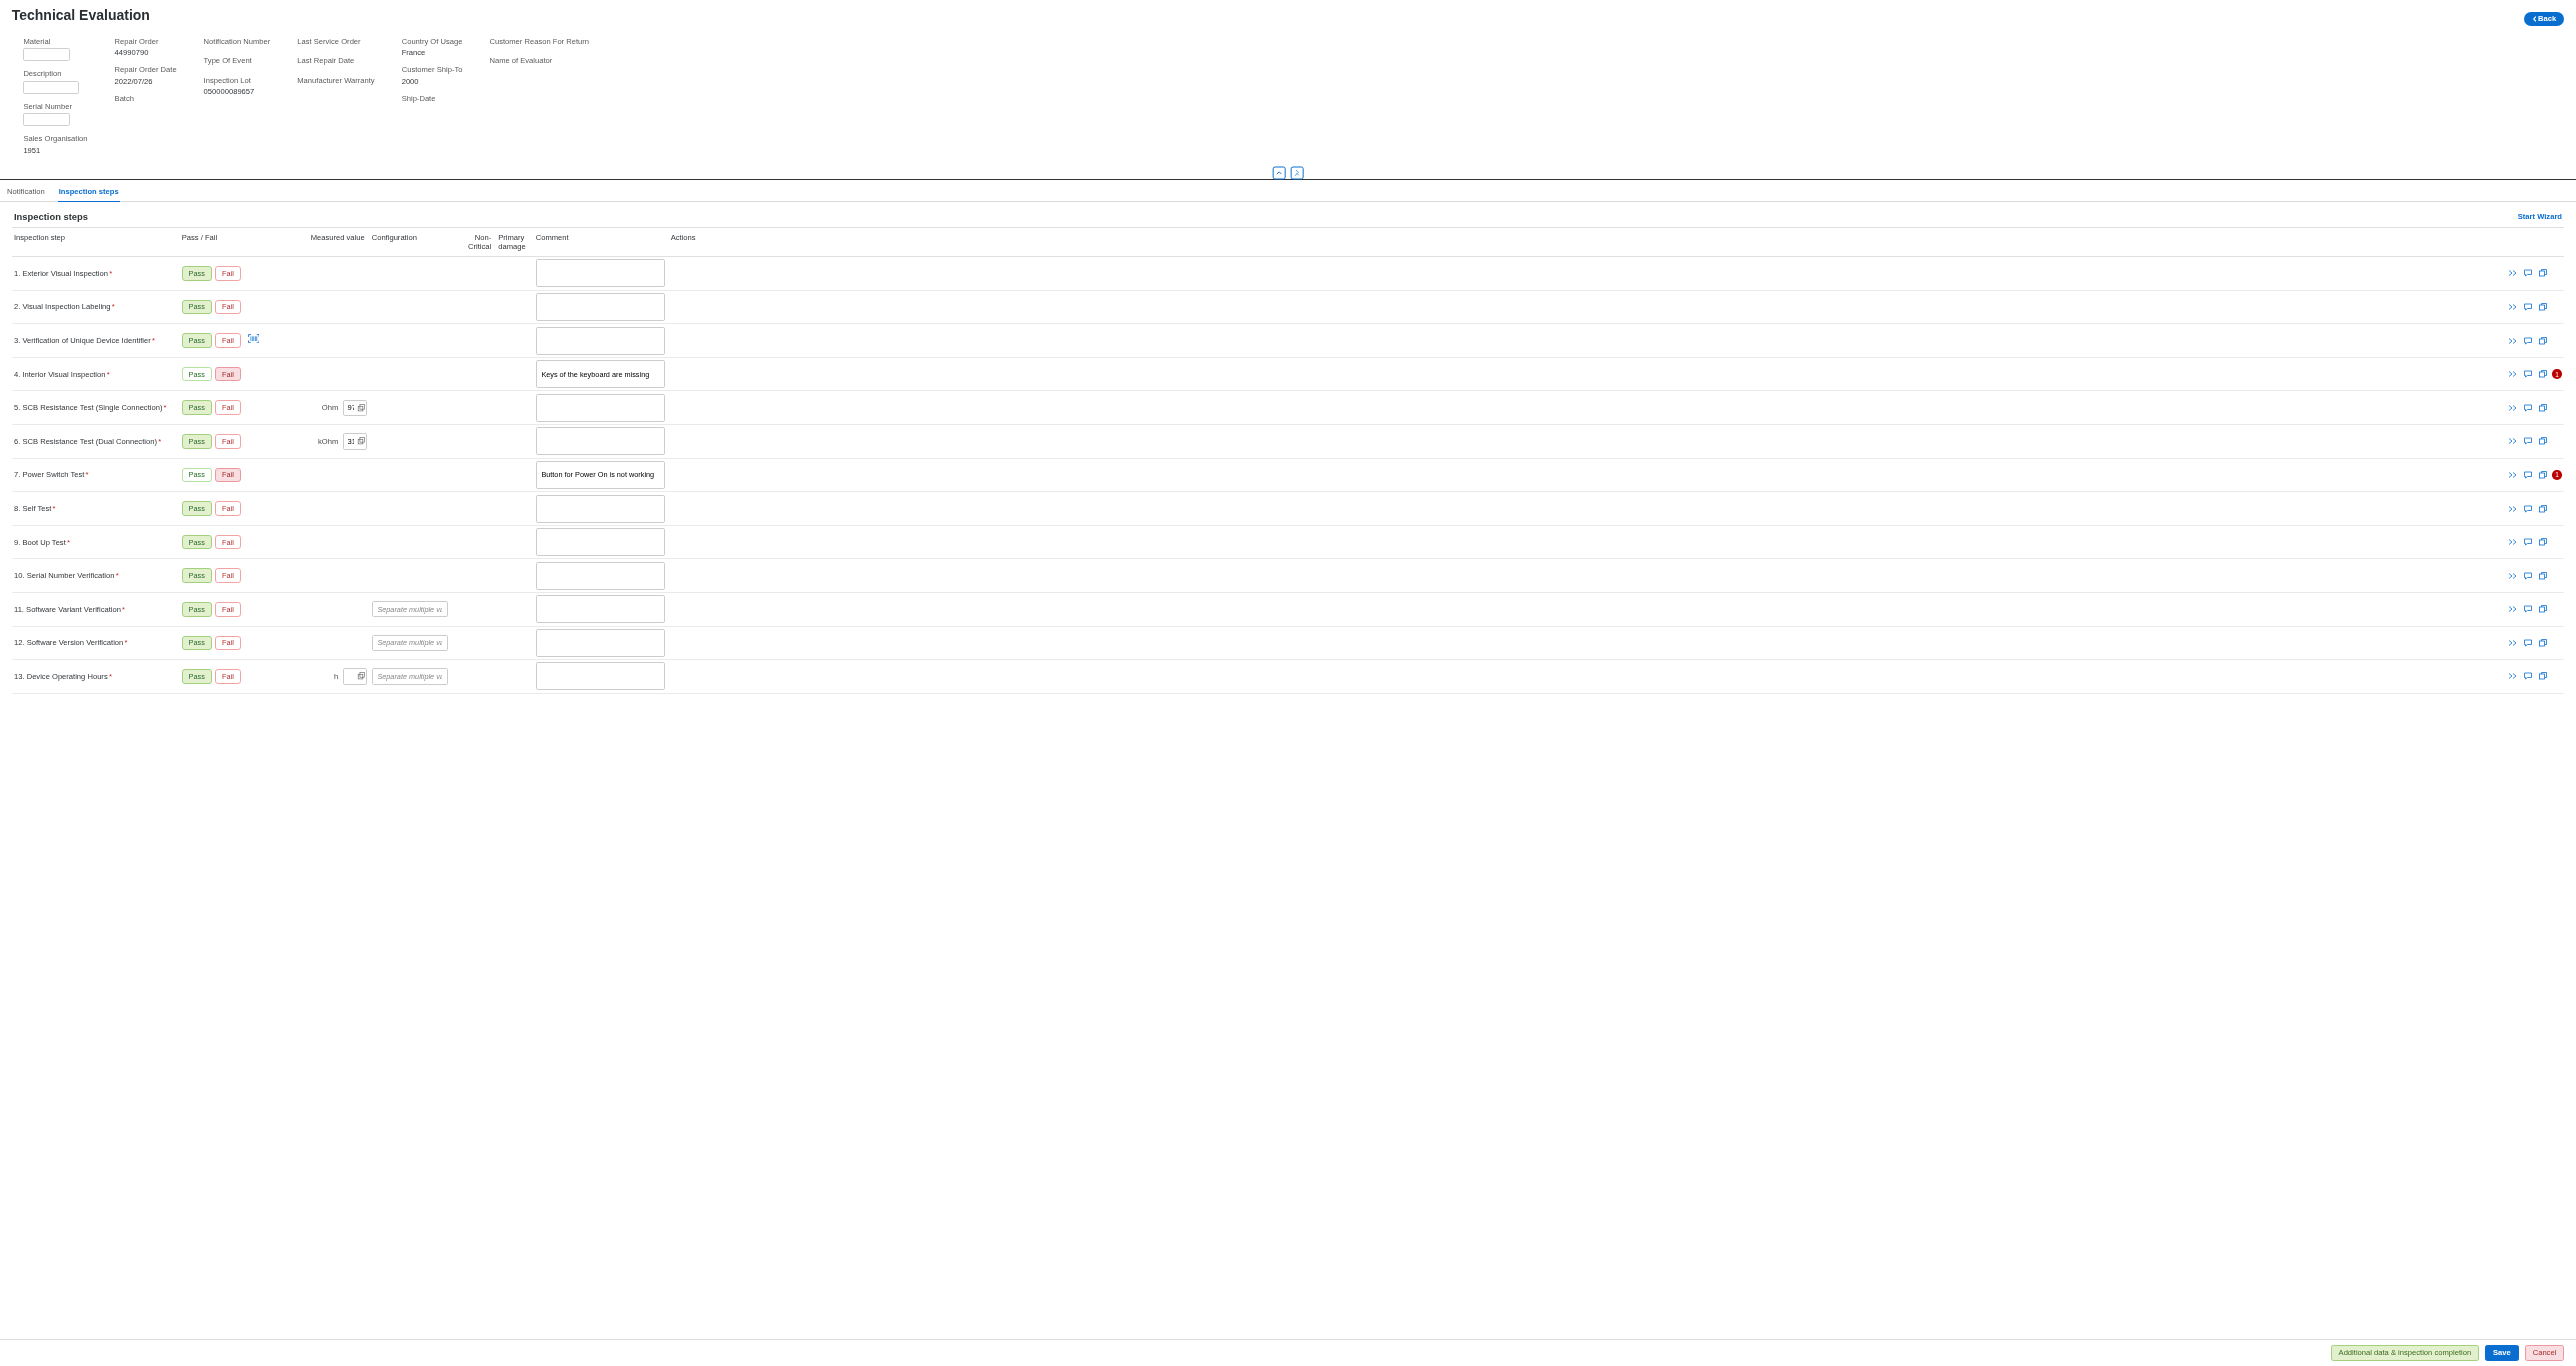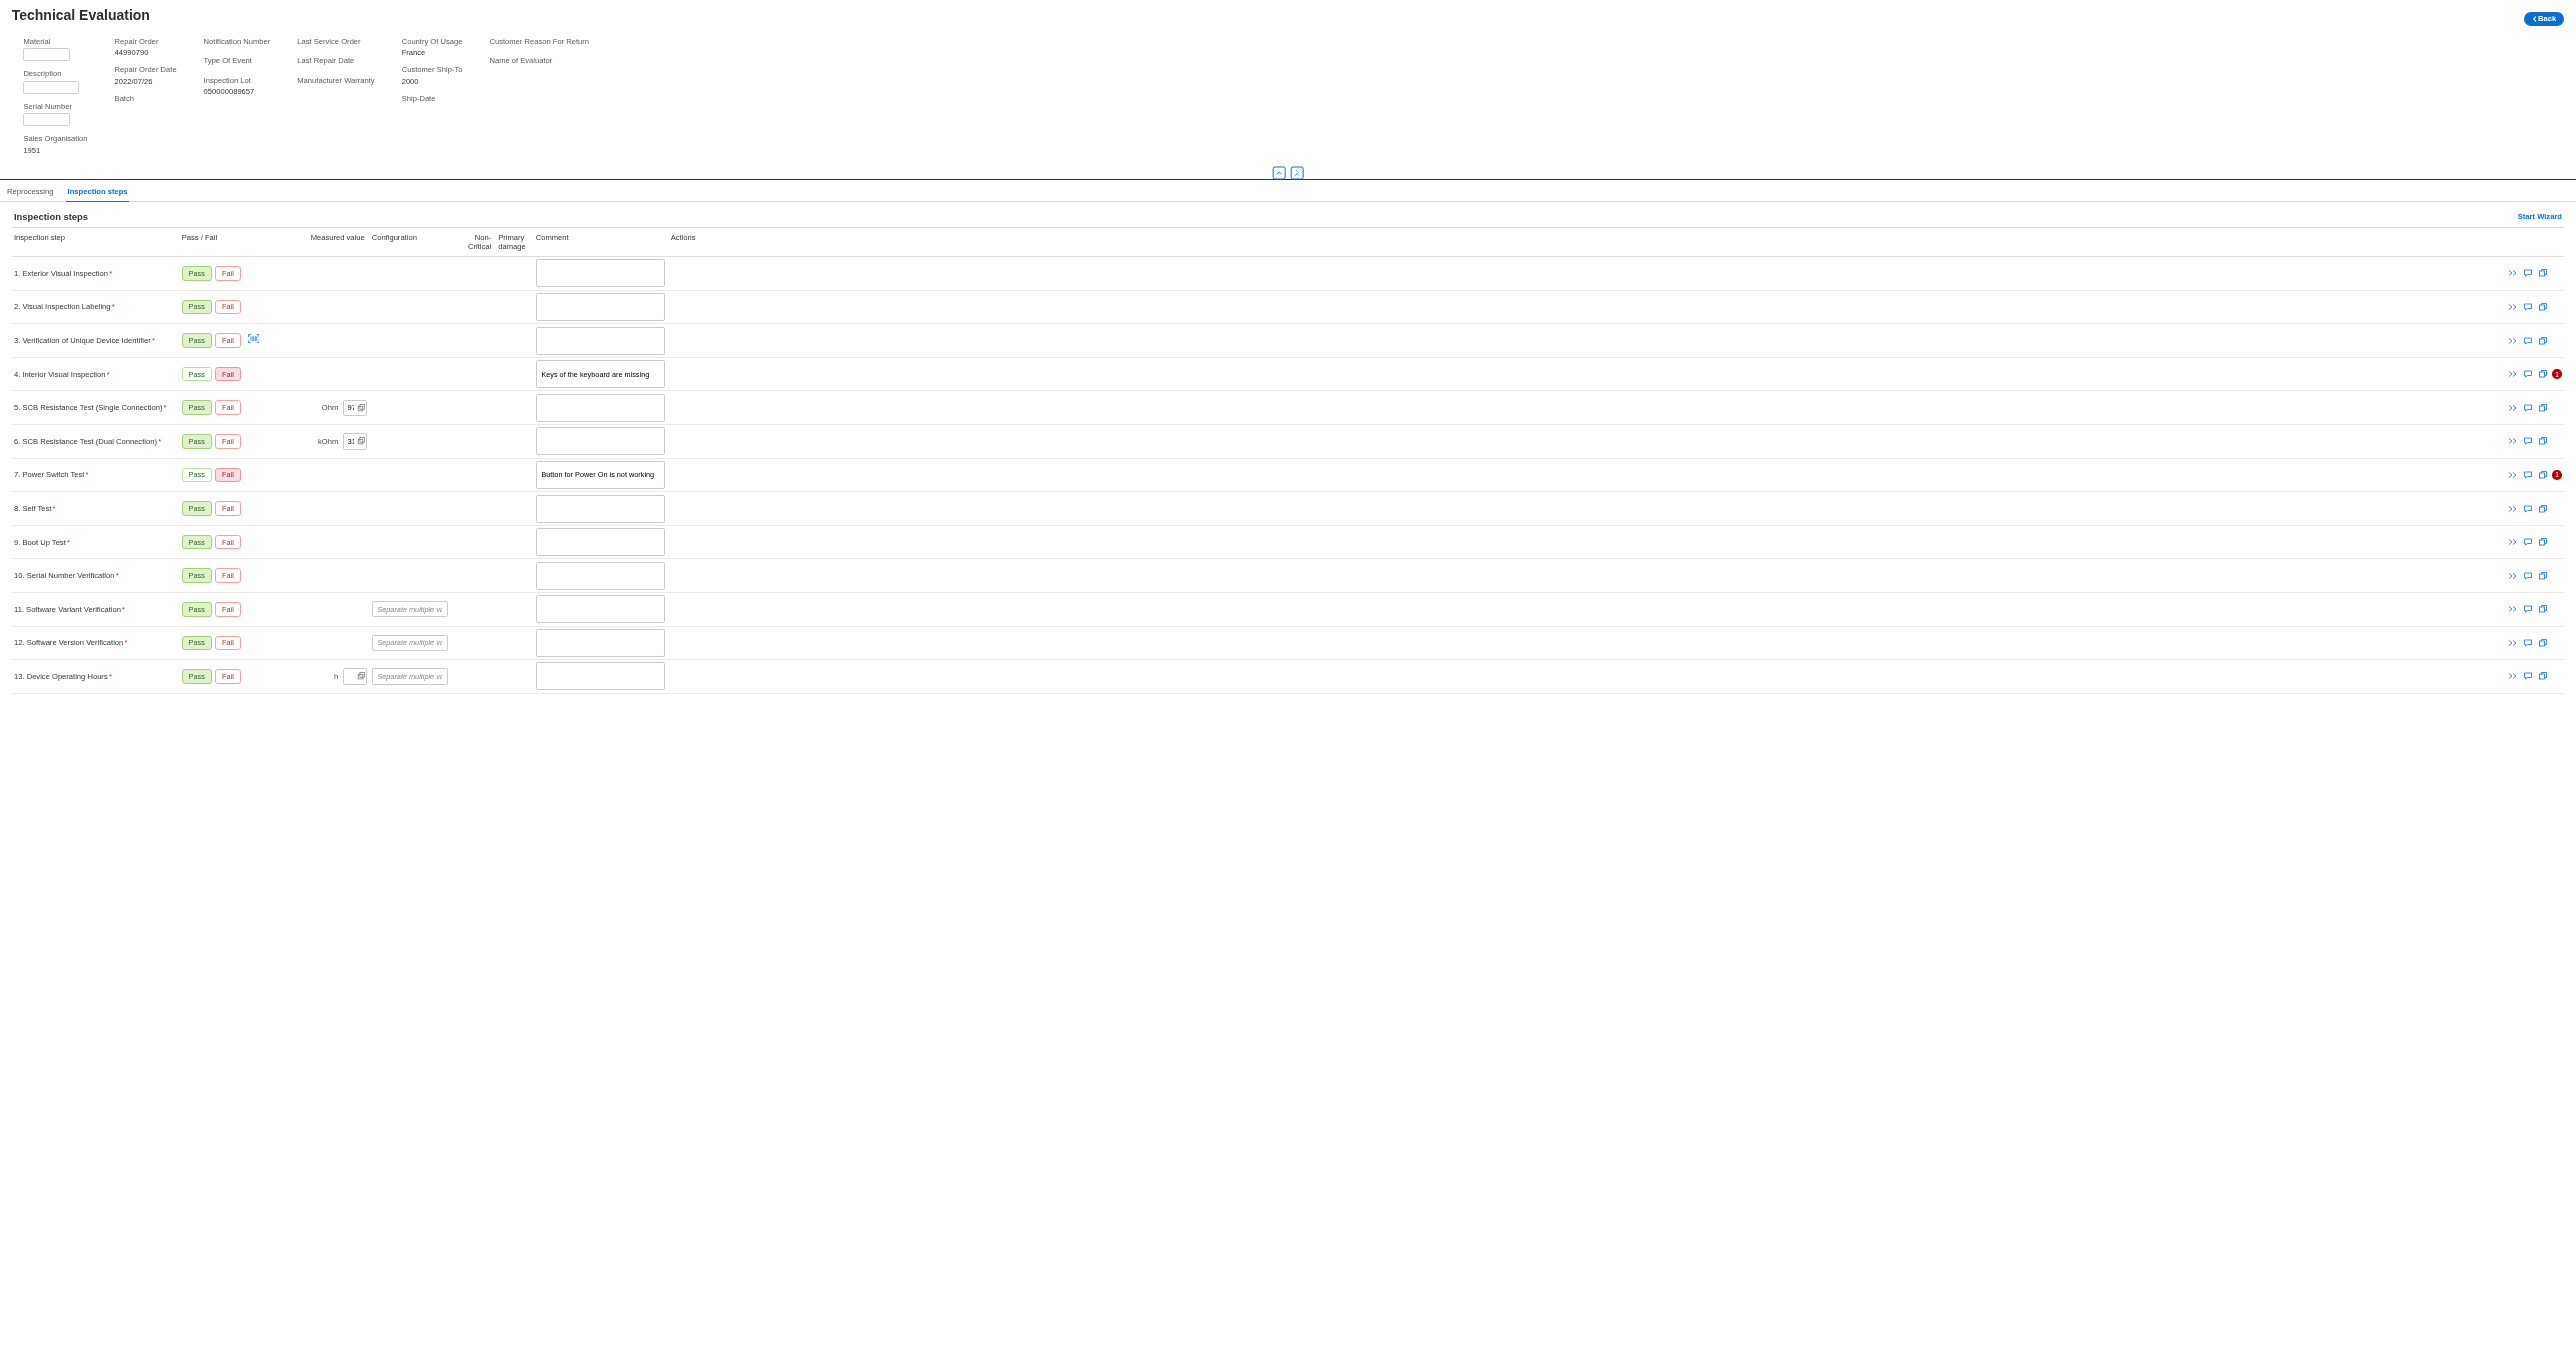--- a/index.html
+++ b/index.html
@@ -188,21 +188,21 @@
       </div>
       <div class="collapse-btn pin">
         <svg viewBox="0 0 12 12">
             <path d="M4 1l4 4-2 2 3 3M6 7l-4 4" stroke-width="1.2"></path>
           </svg>
       </div>
     </div>
   </div>
 
   <div class="tabs">
-    <div class="tab">Reprocessing</div>
+    <div class="tab">Notification</div>
     <div class="tab active">Inspection steps</div>
   </div>
 
   <div class="section-header">
     <div class="section-title">Inspection steps</div>
     <div class="start-wizard">Start Wizard</div>
   </div>
 
   <div class="table-wrap">
     <div class="thead">
@@ -601,15 +601,20 @@
               <svg viewBox="0 0 20 18">
                 <rect x="3" y="5" width="10" height="10"></rect>
                 <path d="M7 5V2h10v10h-3"></path>
               </svg>
             </span>
           </div>
         </div>
       </div>
   </div>
 
+  <div class="footer">
+    <button class="footer-btn btn-additional">Additional data &amp; inspection completion</button>
+    <button class="footer-btn btn-save">Save</button>
+    <button class="footer-btn btn-cancel">Cancel</button>
+  </div>
 
 </div>
 
 
 </body></html>

